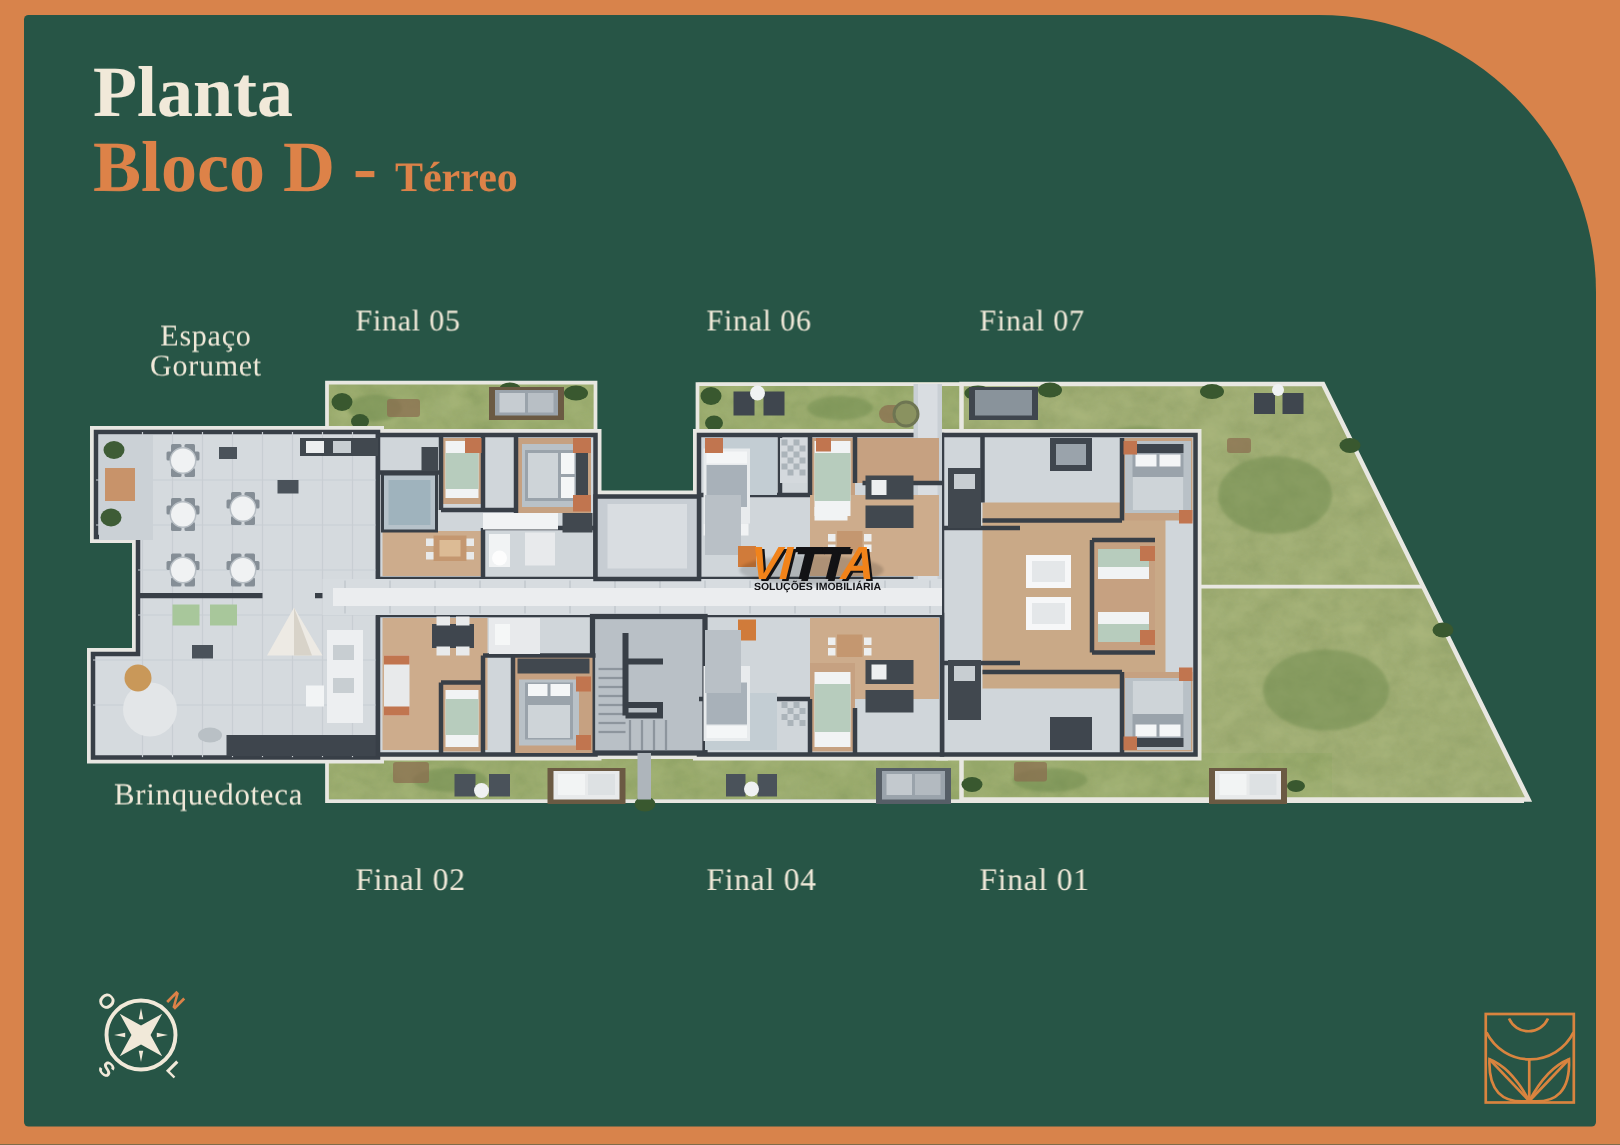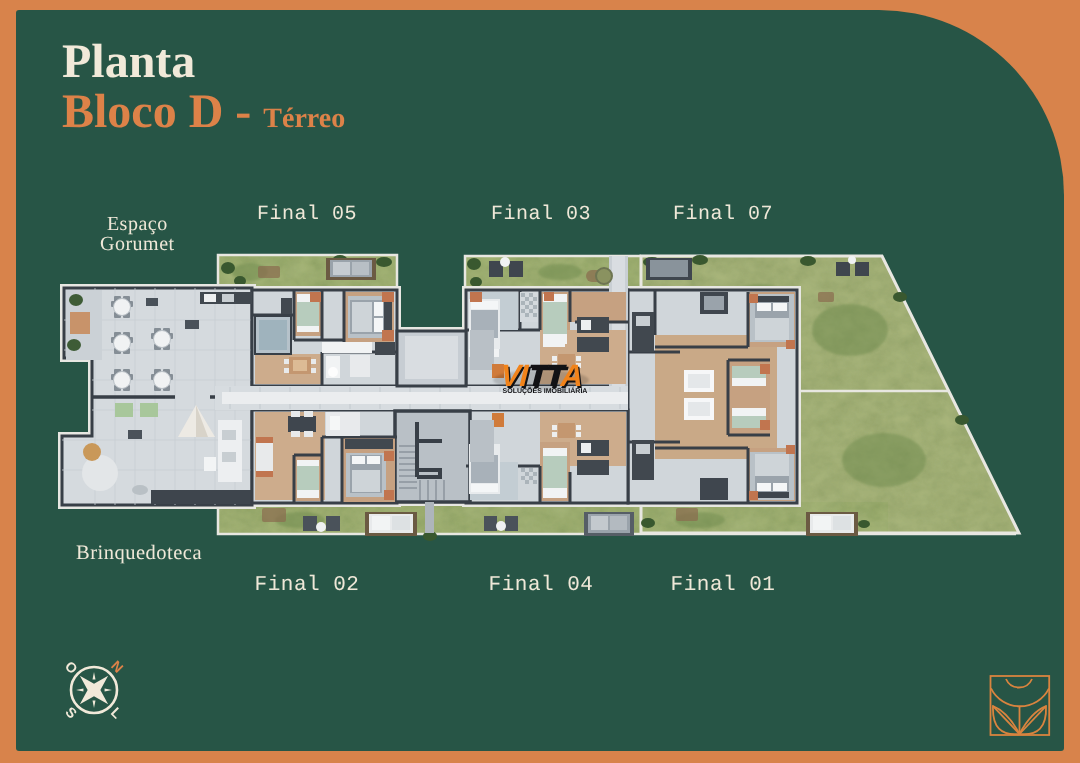--- a/index.html
+++ b/index.html
@@ -1,37 +1,37 @@
 <!DOCTYPE html>
 <html><head>
 <meta charset="utf-8">
 <style>
 html,body{margin:0;padding:0;}
 body{width:1080px;height:763px;background:#D8834B;overflow:hidden;position:relative;font-family:"Liberation Serif",serif;-webkit-font-smoothing:antialiased;text-rendering:geometricPrecision;}
 .panel{position:absolute;left:16px;top:10px;width:1048px;height:741px;background:#275546;border-radius:3px 185px 3px 3px;}
 .title1{position:absolute;left:62px;top:34px;color:#F1E9D9;font-size:48px;font-weight:bold;transform:translateZ(0) rotate(0.02deg);}
 .title2{position:absolute;left:62px;top:84px;color:#DD8248;font-size:48px;font-weight:bold;white-space:nowrap;transform:translateZ(0) rotate(0.02deg);}
 .title2 .small{font-size:28px;}
-.lbl{position:absolute;color:#EFE8D8;font-size:20px;text-align:center;width:140px;letter-spacing:0.5px;transform:translateZ(0) rotate(0.02deg);font-family:Liberation Mono, monospace;}
+.lbl{position:absolute;color:#EFE8D8;font-size:20px;text-align:left;width:140px;letter-spacing:0.5px;transform:translateZ(0) rotate(0.02deg);}
 .lbl-l{position:absolute;color:#EFE8D8;font-size:20px;letter-spacing:0.5px;line-height:20px;transform:translateZ(0) rotate(0.02deg);}
 svg{position:absolute;left:0;top:0;}
 </style>
 </head>
 <body>
 <div class="panel"></div>
 <div class="title1">Planta</div>
 <div class="title2">Bloco D&nbsp;-&nbsp;<span class="small">Térreo</span></div>
 <div class="lbl" style="left:237px;top:203px;">Final 05</div>
-<div class="lbl" style="left:471px;top:203px;">Final 03</div>
+<div class="lbl" style="left:471px;top:203px;">Final 06</div>
 <div class="lbl" style="left:653px;top:203px;">Final 07</div>
 <div class="lbl" style="left:237px;top:574px;font-size:21px;">Final 02</div>
 <div class="lbl" style="left:471px;top:574px;font-size:21px;">Final 04</div>
 <div class="lbl" style="left:653px;top:574px;font-size:21px;">Final 01</div>
 <div class="lbl-l" style="left:100px;top:214px;text-align:center;">Espaço<br>Gorumet</div>
-<div class="lbl-l" style="left:76px;top:543px;font-size:20.5px;">Brinquedoteca</div>
+<div class="lbl-l" style="left:76px;top:520px;font-size:20.5px;">Brinquedoteca</div>
 
 <svg width="1080" height="763" viewBox="0 0 1080 763">
 <defs>
 <filter id="gtex" x="-2%" y="-2%" width="104%" height="104%">
   <feTurbulence type="fractalNoise" baseFrequency="0.09 0.11" numOctaves="4" seed="8" result="n1"></feTurbulence>
   <feColorMatrix in="n1" type="luminanceToAlpha" result="a1"></feColorMatrix>
   <feComponentTransfer in="a1" result="b1">
           <feFuncA type="linear" slope="0.55" intercept="0"></feFuncA>
         </feComponentTransfer>
   <feFlood flood-color="#5F7E43" result="f1"></feFlood>

